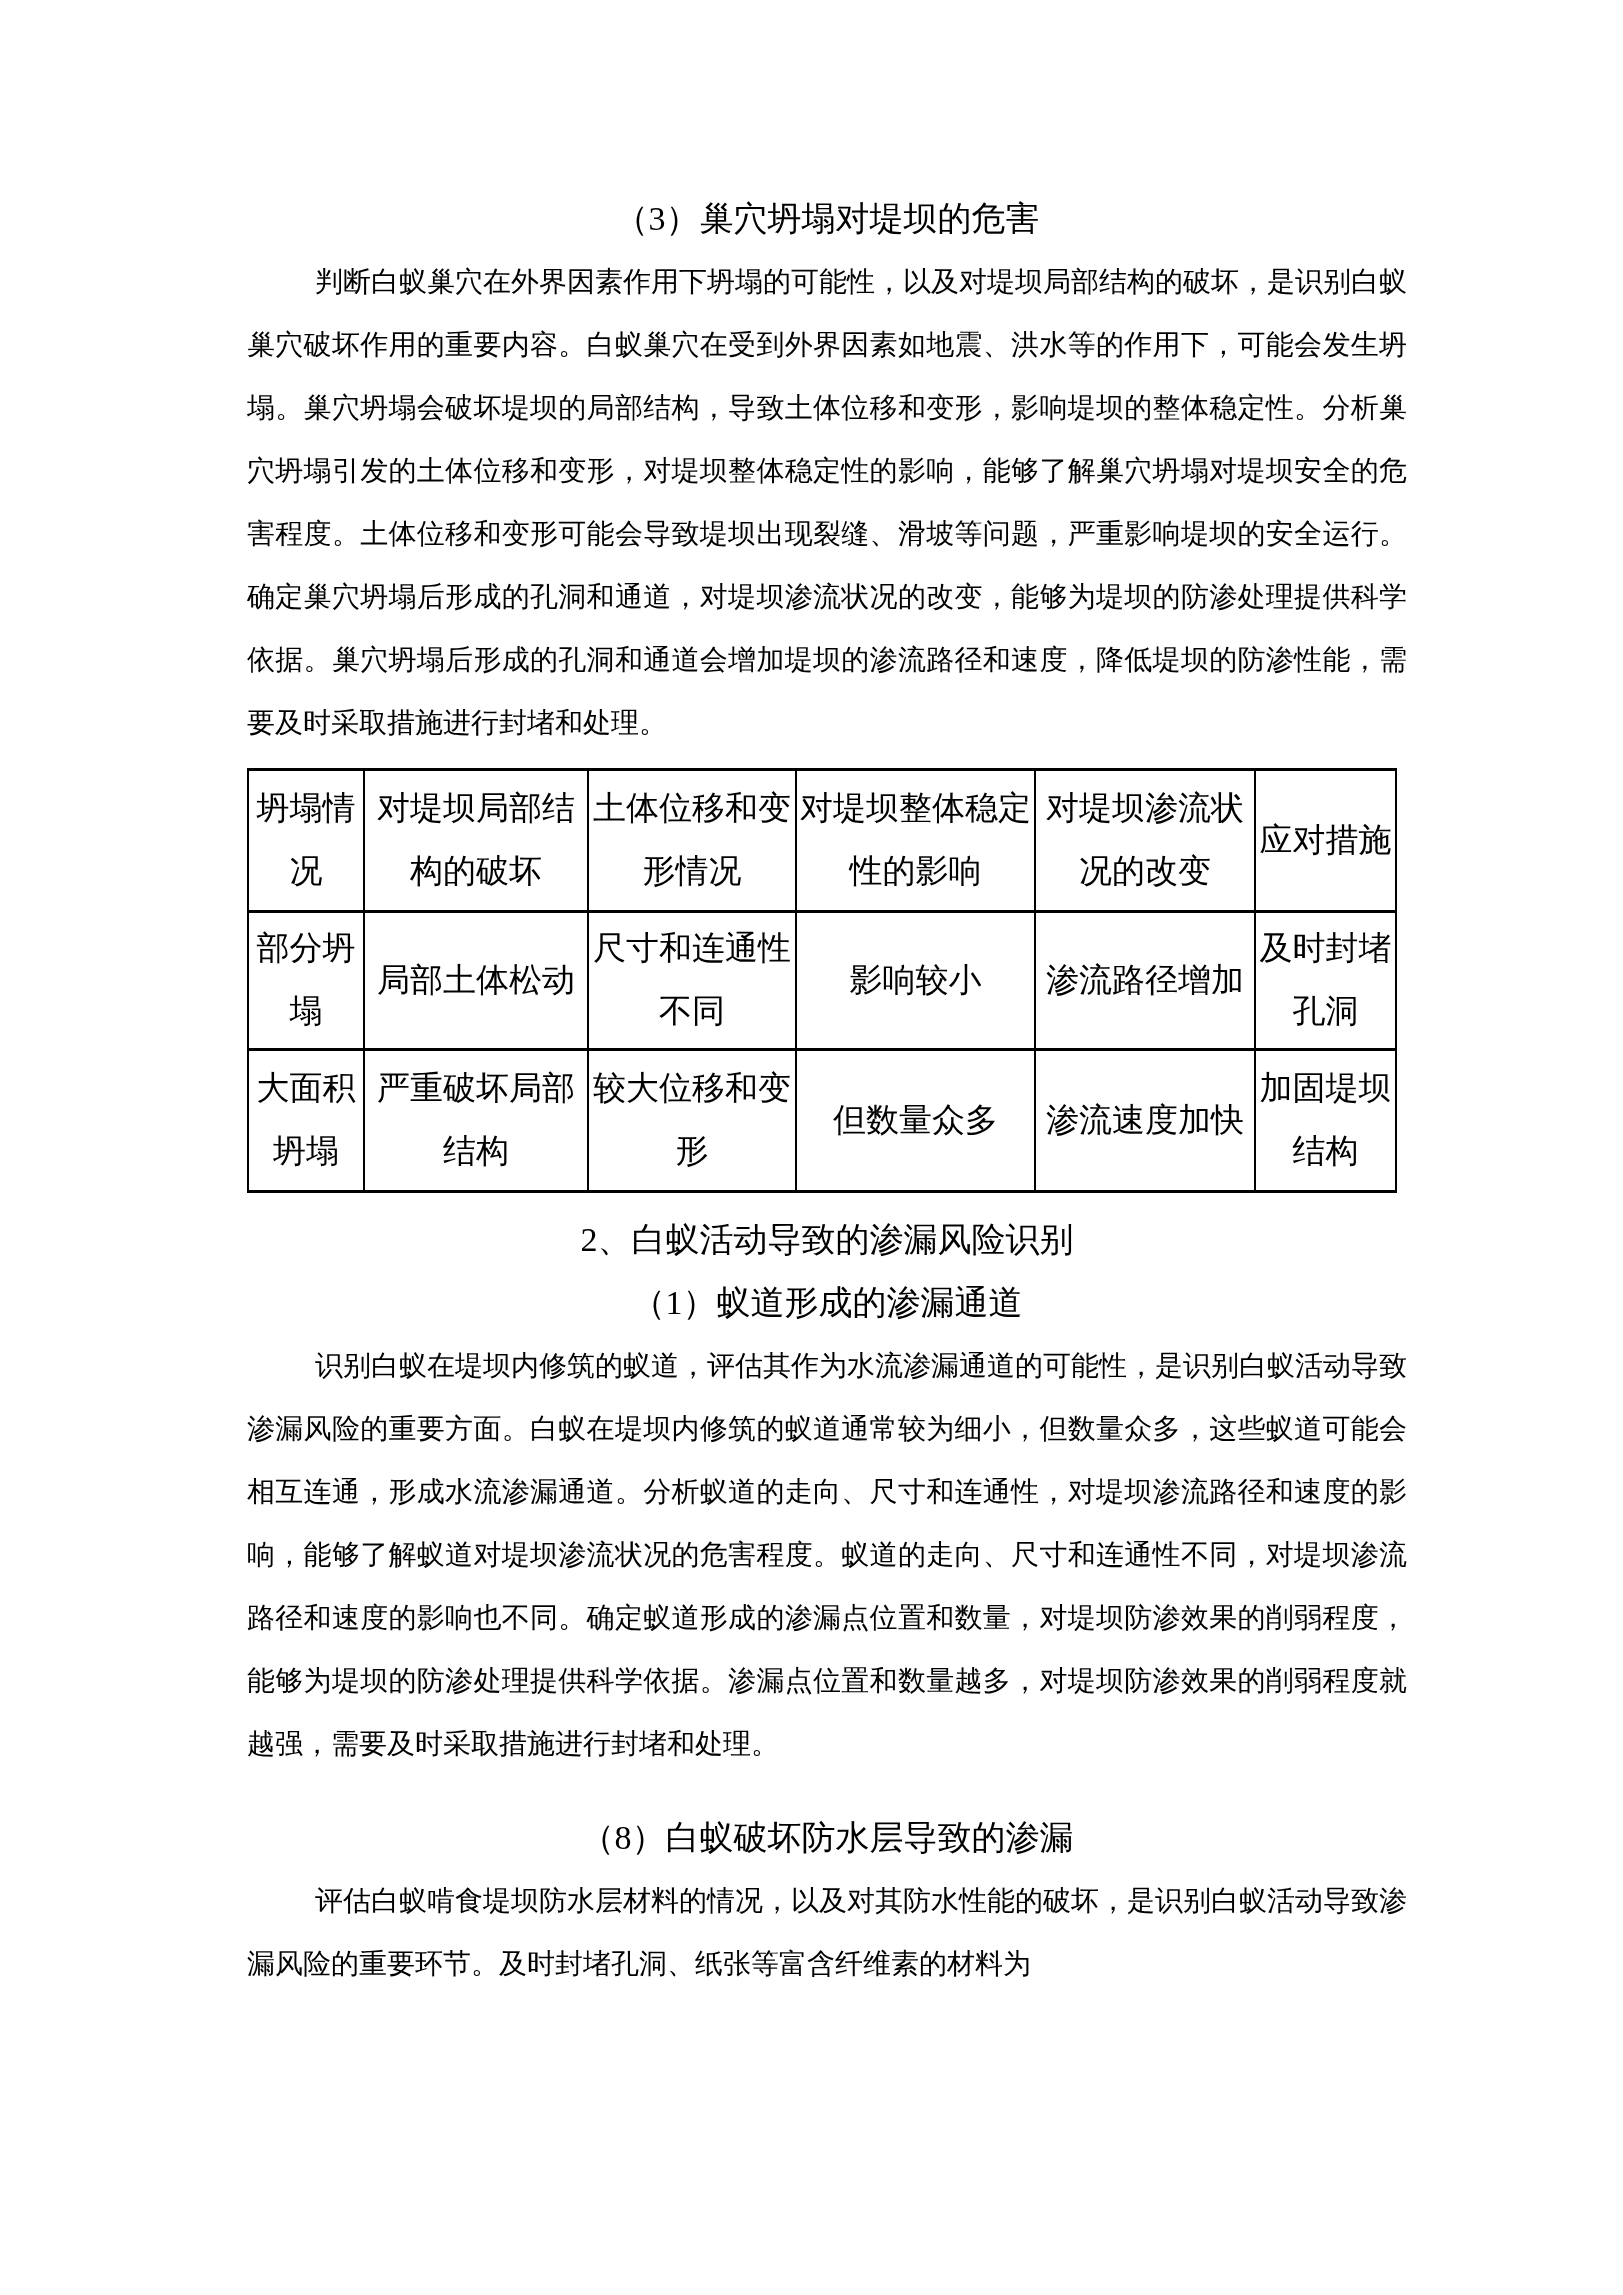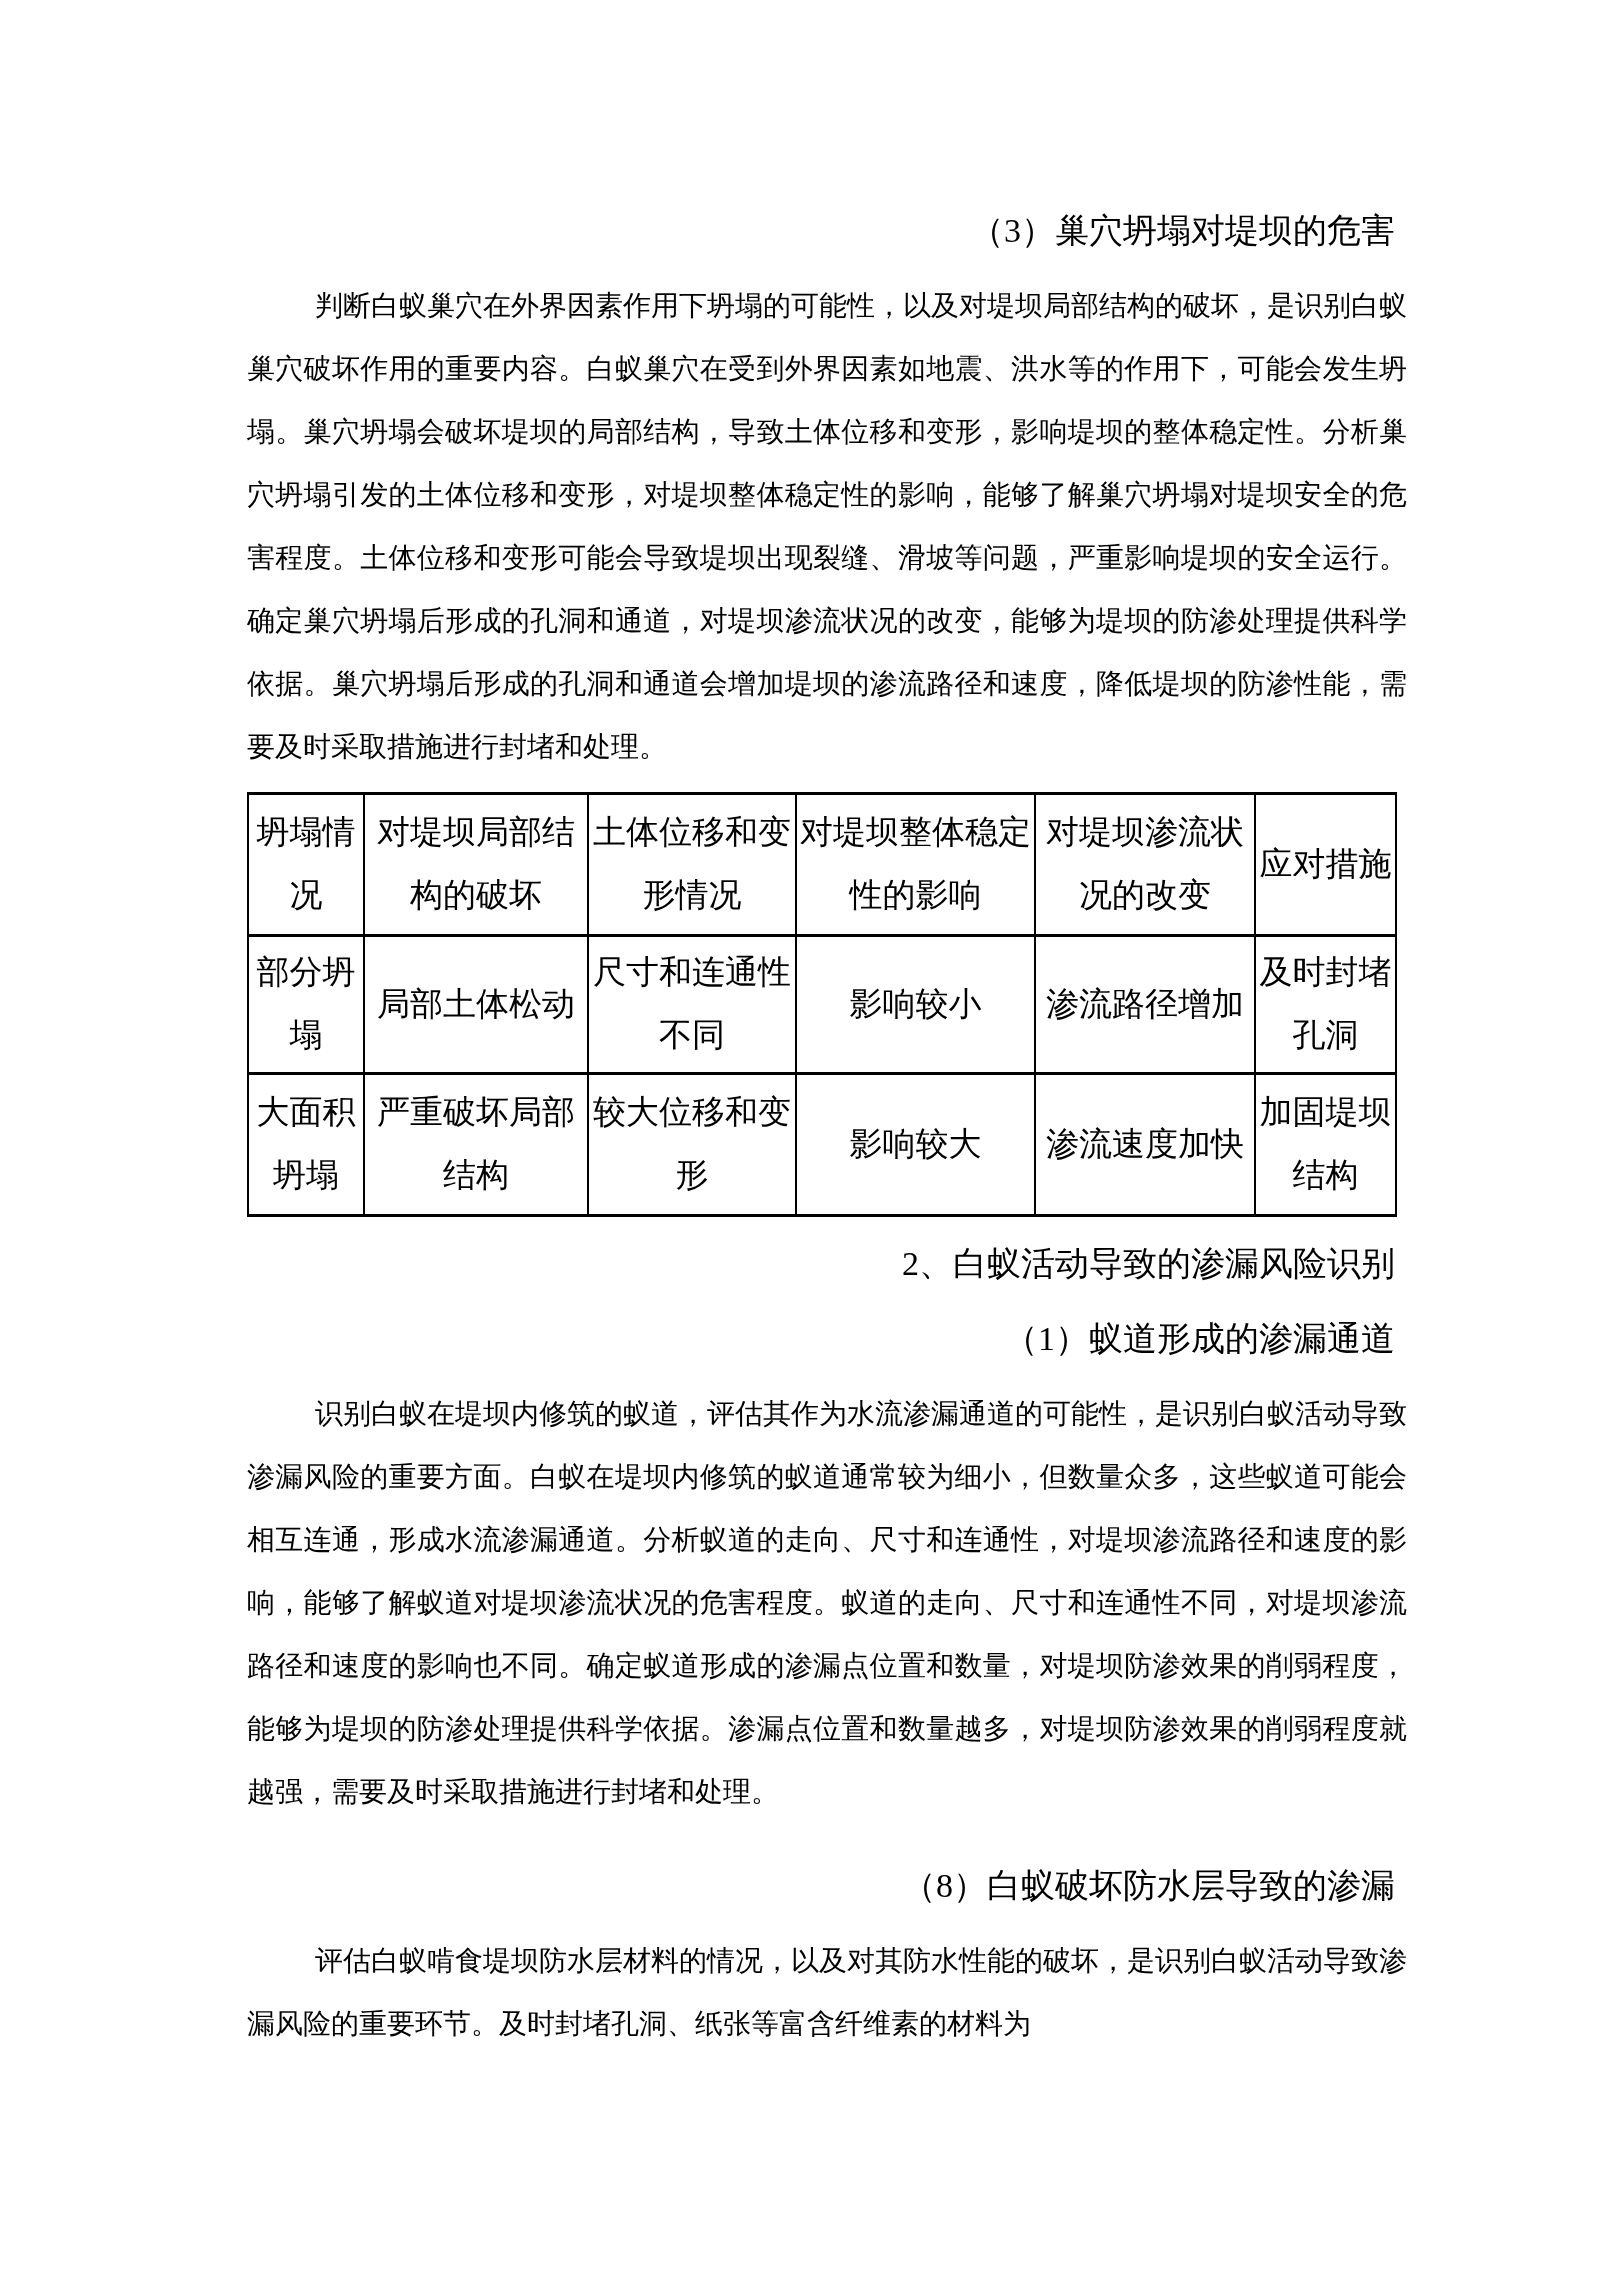--- a/index.html
+++ b/index.html
@@ -3,21 +3,21 @@
 <meta charset="utf-8">
 <style>
   html,body{margin:0;padding:0;background:#888;}
   .page{
     position:relative;width:1623px;height:2295px;background:#ffffff;
     font-family:"Liberation Serif","DejaVu Serif",serif;color:#000000;
     overflow:hidden;
   }
   .content{position:absolute;left:247px;top:187px;width:1160px;}
   .hline{
-    font-size:34px;line-height:63px;margin:12px;text-align:right;
+    font-size:34px;line-height:63px;margin:0;text-align:center;
     white-space:nowrap;
   }
   p.body{
     font-size:28px;line-height:63px;margin:0;text-align:justify;
     text-indent:68px;word-break:break-all;
   }
   table.doc-table{
     border-collapse:collapse;table-layout:fixed;width:1149px;
     margin:13.7px 0 15px 0;
     padding-left:28px;
@@ -65,21 +65,21 @@
           <td>局部土体松动</td>
           <td>尺寸和连通性不同</td>
           <td>影响较小</td>
           <td>渗流路径增加</td>
           <td>及时封堵孔洞</td>
         </tr>
         <tr class="row-2">
           <td>大面积坍塌</td>
           <td>严重破坏局部结构</td>
           <td>较大位移和变形</td>
-          <td>影响较大</td>
+          <td>但数量众多</td>
           <td>渗流速度加快</td>
           <td>加固堤坝结构</td>
         </tr>
       </tbody>
     </table>
 
     <div class="hline">2、白蚁活动导致的渗漏风险识别</div>
     <div class="hline">（1）蚁道形成的渗漏通道</div>
 
     <p class="body">识别白蚁在堤坝内修筑的蚁道，评估其作为水流渗漏通道的可能性，是识别白蚁活动导致渗漏风险的重要方面。白蚁在堤坝内修筑的蚁道通常较为细小，但数量众多，这些蚁道可能会相互连通，形成水流渗漏通道。分析蚁道的走向、尺寸和连通性，对堤坝渗流路径和速度的影响，能够了解蚁道对堤坝渗流状况的危害程度。蚁道的走向、尺寸和连通性不同，对堤坝渗流路径和速度的影响也不同。确定蚁道形成的渗漏点位置和数量，对堤坝防渗效果的削弱程度，能够为堤坝的防渗处理提供科学依据。渗漏点位置和数量越多，对堤坝防渗效果的削弱程度就越强，需要及时采取措施进行封堵和处理。</p>

